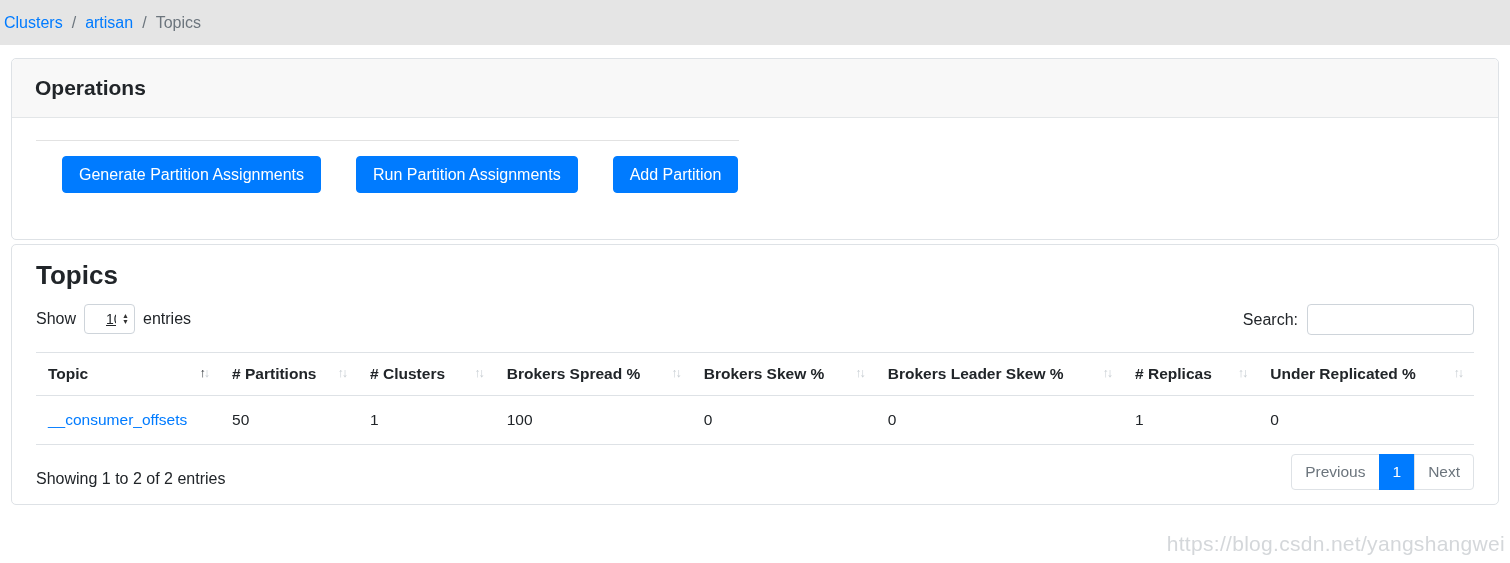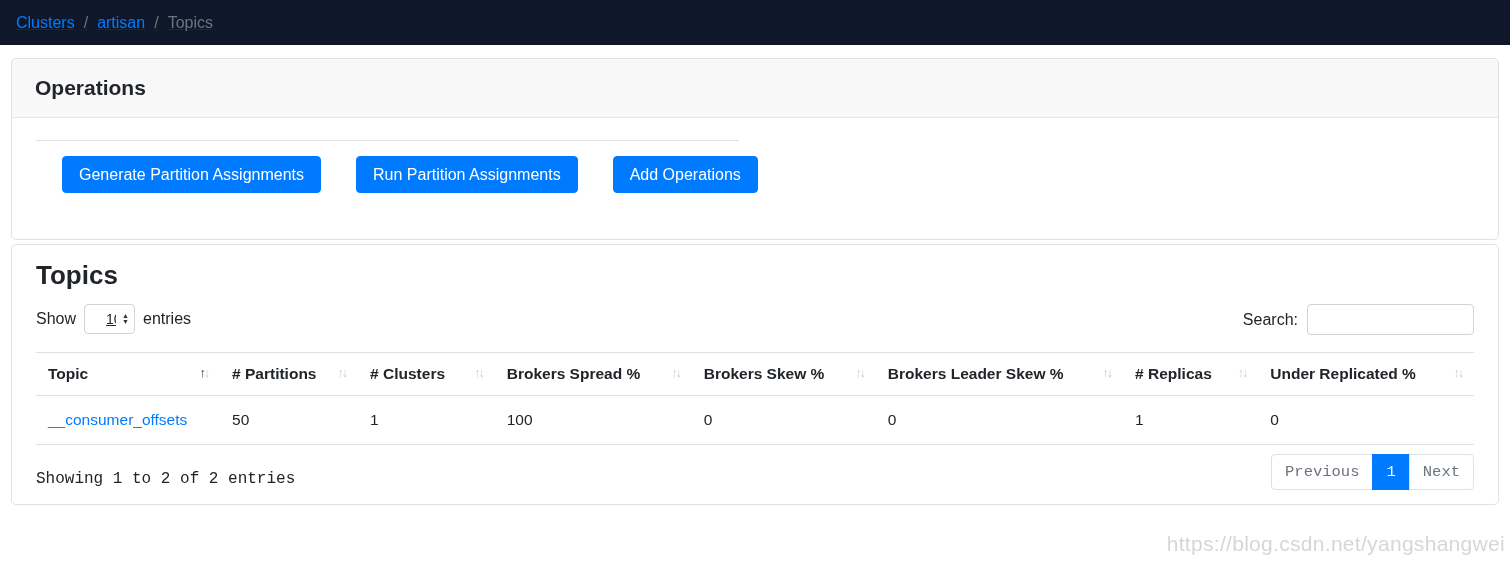--- a/index.html
+++ b/index.html
@@ -4,22 +4,22 @@
 <style>
   * { box-sizing: border-box; }
   html, body { margin: 0; padding: 0; }
   body {
     width: 1510px; height: 563px; overflow: hidden; position: relative;
     background: #ffffff; color: #212529;
     font-family: "Liberation Sans", sans-serif; font-size: 16px;
   }
   
   .breadcrumb-bar {
-    height: 45px; background: #0f172a; display: flex; align-items: center;
-    padding: 0 16px; gap: 9px; font-size: 16px; text-decoration: underline;
+    height: 45px; background: #e5e5e5; display: flex; align-items: center;
+    padding: 0 4px; gap: 9px; font-size: 16px;
   }
   .breadcrumb-bar a { color: #007bff; text-decoration: none; cursor: pointer; }
   .breadcrumb-bar .sep { color: #6c757d; }
   .breadcrumb-bar .current { color: #6c757d; }
 
   
   .card {
     margin: 13px 11px 0 11px; border: 1px solid #dee2e6; border-radius: 5px;
     background: #fff;
   }
@@ -87,21 +87,21 @@
   .topics-table th:nth-child(7){width:9.4%}
   .sort-icons { float: right; font-size: 12.5px; letter-spacing: -2px; color: #c8ced3; margin-top: 1px; }
   .sort-icons .arrow.active { color: #2b3035; }
   td a.topic-link { color: #007bff; text-decoration: none; cursor: pointer; }
   .text-caret {
     display: inline-block; width: 1px; height: 20px; background: #212529;
     vertical-align: text-bottom; margin-left: 0px;
   }
 
   
-  .table-footer { display: flex; justify-content: space-between; align-items: flex-start; font-family: Liberation Mono, monospace; }
+  .table-footer { display: flex; justify-content: space-between; align-items: flex-start; }
   .summary-text { font-size: 16px; margin-top: 25px; color: #212529; }
   ul.pagination { display: flex; list-style: none; margin: 9px 0 0 0; padding: 0; }
   .page-link {
     display: block; padding: 8px 13px; border: 1px solid #dee2e6; background: #fff;
     color: #6c757d; font-size: 15.5px; text-decoration: none; margin-left: -1px;
     cursor: pointer;
   }
   li:first-child .page-link { border-radius: 4px 0 0 4px; margin-left: 0; }
   li:last-child .page-link { border-radius: 0 4px 4px 0; }
   .page-link.active { background: #007bff; border-color: #007bff; color: #fff; }
@@ -124,21 +124,21 @@
     <span class="current">Topics</span>
   </div>
 
 <div class="card">
   <div class="card-header">Operations</div>
   <div class="ops-body">
     <hr class="ops-divider">
     <div class="ops-buttons" id="ops-buttons">
         <button class="btn-primary">Generate Partition Assignments</button>
         <button class="btn-primary">Run Partition Assignments</button>
-        <button class="btn-primary">Add Operations</button>
+        <button class="btn-primary">Add Partition</button>
       </div>
   </div>
 </div>
 
 <div class="card topics-card">
   <div class="topics-body">
     <div class="topics-title">Topics</div>
 
     <div class="table-controls">
       <div class="length-control">

